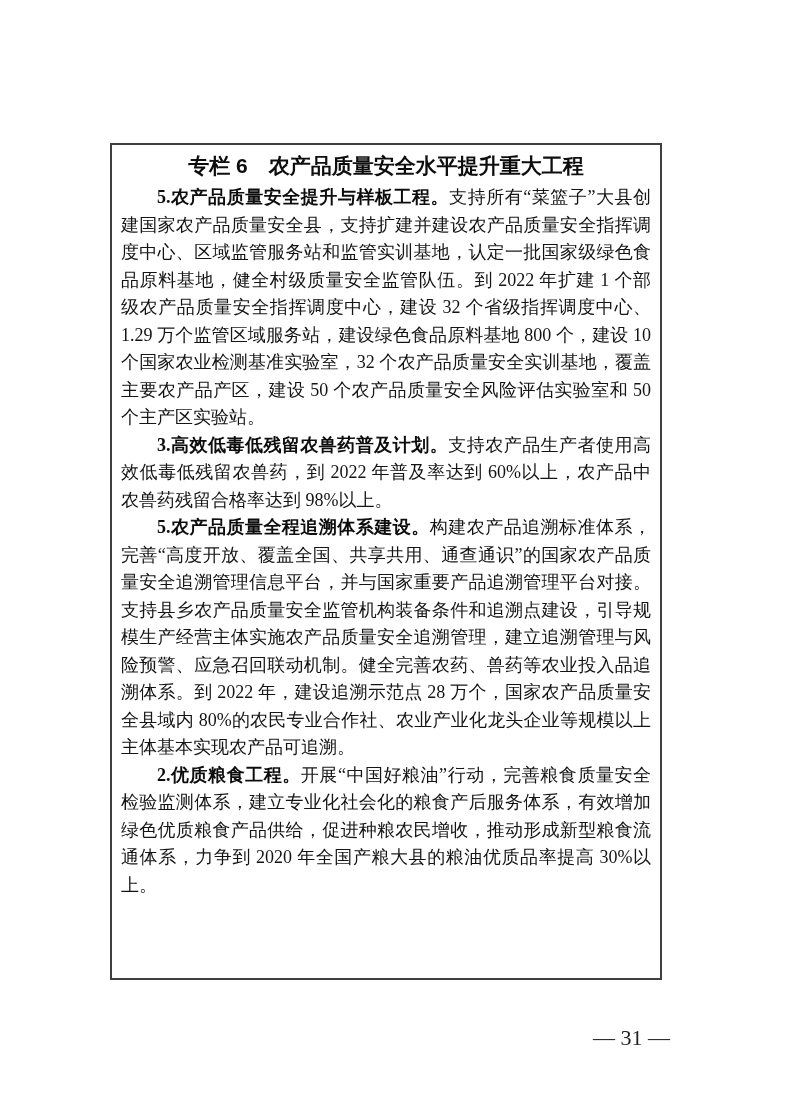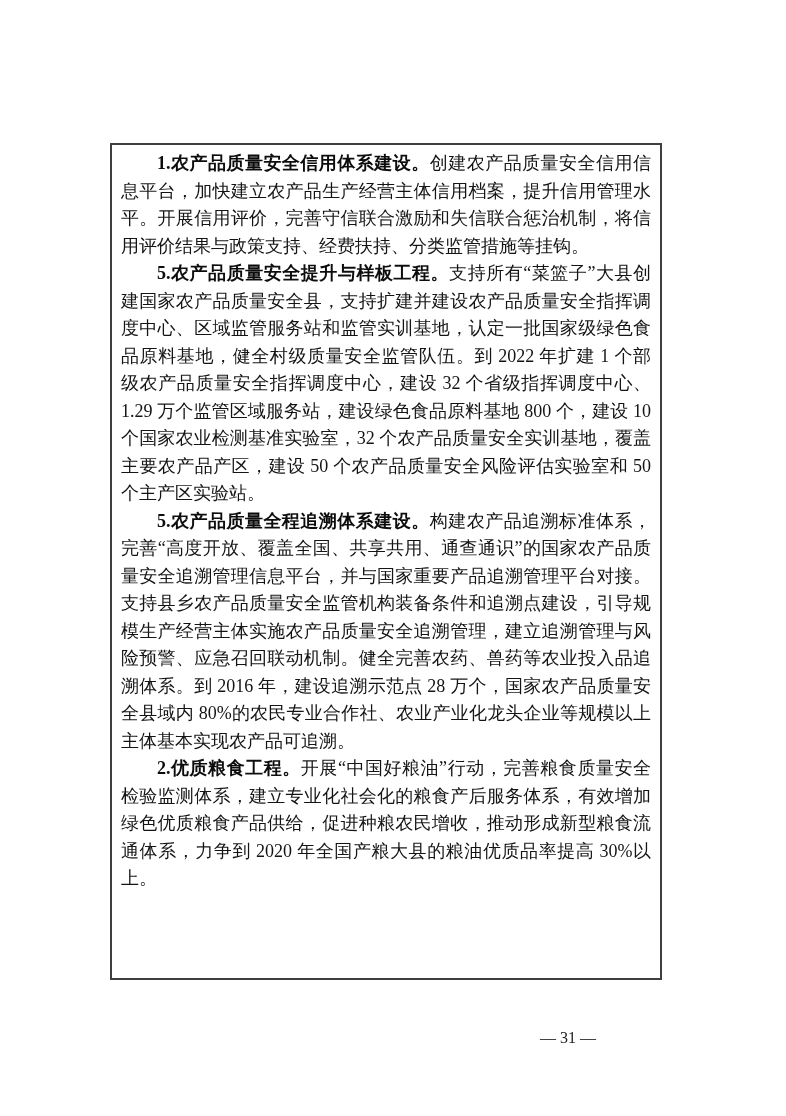--- a/index.html
+++ b/index.html
@@ -48,41 +48,42 @@
   }
   .para-heading {
     font-weight: bold;
     color: #0d0d0d;
   }
   .footer {
     position: absolute;
     left: 540px;
     top: 1026px;
     width: 130px;
-    text-align: left;
-    font-size: 16px;
+    text-align: right;
+    font-size: 22px;
     line-height: 24px;
     color: #222222;
     white-space: pre;
   }
 </style>
 </head>
 <body>
 
 <div class="page">
 
   <div class="panel">
 
+    <h2 class="panel-title">专栏 6　农产品质量安全水平提升重大工程</h2>
 
-    <p class="para"><b class="para-heading">1.农产品质量安全信用体系建设。</b><span>创建农产品质量安全信用信息平台，加快建立农产品生产经营主体信用档案，提升信用管理水平。开展信用评价，完善守信联合激励和失信联合惩治机制，将信用评价结果与政策支持、经费扶持、分类监管措施等挂钩。</span></p>
 
     <p class="para"><b class="para-heading">5.农产品质量安全提升与样板工程。</b><span>支持所有“菜篮子”大县创建国家农产品质量安全县，支持扩建并建设农产品质量安全指挥调度中心、区域监管服务站和监管实训基地，认定一批国家级绿色食品原料基地，健全村级质量安全监管队伍。到 2022 年扩建 1 个部级农产品质量安全指挥调度中心，建设 32 个省级指挥调度中心、1.29 万个监管区域服务站，建设绿色食品原料基地 800 个，建设 10 个国家农业检测基准实验室，32 个农产品质量安全实训基地，覆盖主要农产品产区，建设 50 个农产品质量安全风险评估实验室和 50 个主产区实验站。</span></p>
 
+    <p class="para"><b class="para-heading">3.高效低毒低残留农兽药普及计划。</b><span>支持农产品生产者使用高效低毒低残留农兽药，到 2022 年普及率达到 60%以上，农产品中农兽药残留合格率达到 98%以上。</span></p>
 
-    <p class="para"><b class="para-heading">5.农产品质量全程追溯体系建设。</b><span>构建农产品追溯标准体系，完善“高度开放、覆盖全国、共享共用、通查通识”的国家农产品质量安全追溯管理信息平台，并与国家重要产品追溯管理平台对接。支持县乡农产品质量安全监管机构装备条件和追溯点建设，引导规模生产经营主体实施农产品质量安全追溯管理，建立追溯管理与风险预警、应急召回联动机制。健全完善农药、兽药等农业投入品追溯体系。到 2016 年，建设追溯示范点 28 万个，国家农产品质量安全县域内 80%的农民专业合作社、农业产业化龙头企业等规模以上主体基本实现农产品可追溯。</span></p>
+    <p class="para"><b class="para-heading">5.农产品质量全程追溯体系建设。</b><span>构建农产品追溯标准体系，完善“高度开放、覆盖全国、共享共用、通查通识”的国家农产品质量安全追溯管理信息平台，并与国家重要产品追溯管理平台对接。支持县乡农产品质量安全监管机构装备条件和追溯点建设，引导规模生产经营主体实施农产品质量安全追溯管理，建立追溯管理与风险预警、应急召回联动机制。健全完善农药、兽药等农业投入品追溯体系。到 2022 年，建设追溯示范点 28 万个，国家农产品质量安全县域内 80%的农民专业合作社、农业产业化龙头企业等规模以上主体基本实现农产品可追溯。</span></p>
 
     <p class="para"><b class="para-heading">2.优质粮食工程。</b><span>开展“中国好粮油”行动，完善粮食质量安全检验监测体系，建立专业化社会化的粮食产后服务体系，有效增加绿色优质粮食产品供给，促进种粮农民增收，推动形成新型粮食流通体系，力争到 2020 年全国产粮大县的粮油优质品率提高 30%以上。</span></p>
 
   </div>
 
   <div class="footer">— 31 —</div>
 
 </div>
 
 </body></html>

